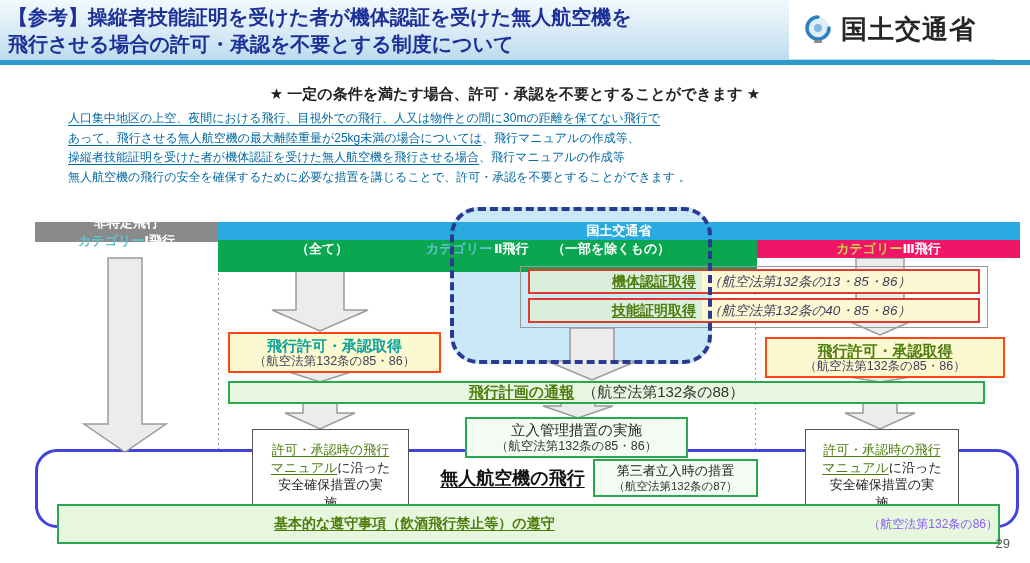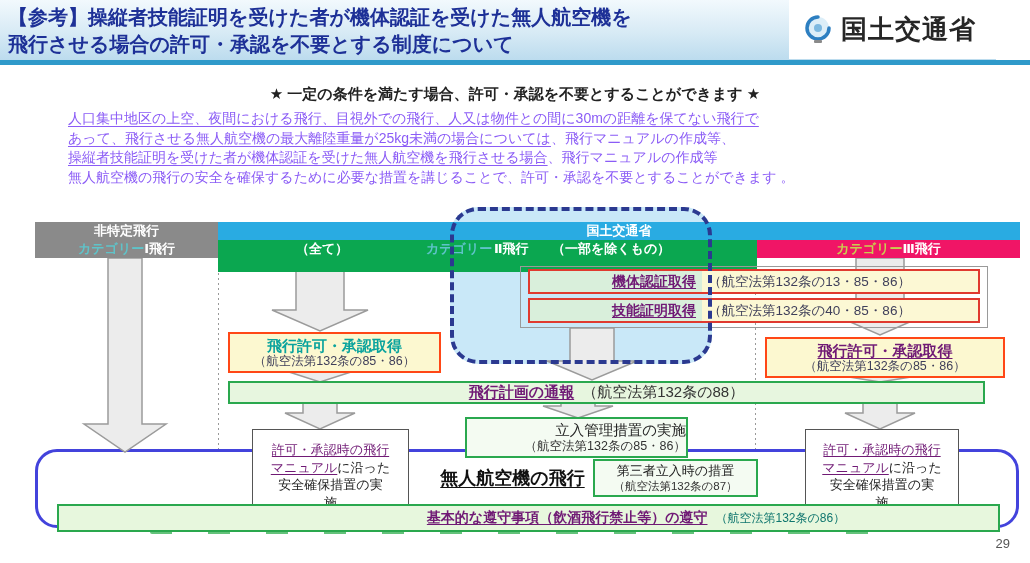--- a/index.html
+++ b/index.html
@@ -15,87 +15,87 @@
     display:flex; justify-content:space-between; align-items:flex-start;
   }
   .header-rule { position:absolute; left:0; top:60px; width:1030px; height:5px; background:#2f9aca; }
   .title-block { padding:4px 0 0 8px; }
   .title-line { font-size:20px; font-weight:bold; color:#1d3097; line-height:27px; white-space:nowrap; }
   .logo-block { background:#fff; height:59px; display:flex; align-items:center; gap:8px; padding:0 20px 0 14px; }
   .agency-name { font-size:26px; font-weight:600; color:#262626; letter-spacing:1px; white-space:nowrap; }
   
   .star-line { position:absolute; top:85px; left:0; width:1030px; text-align:center;
     font-size:15px; font-weight:bold; color:#222; }
-  .para { position:absolute; top:109px; left:68px; width:905px; font-size:14px; line-height:19.5px; color:#8b5cf6; }
+  .para { position:absolute; top:109px; left:68px; width:905px; font-size:12px; line-height:19.5px; color:#0369a1; }
   .para .u { text-decoration:underline; text-underline-offset:3px; }
   
   .abs { position:absolute; }
   .teal { color:#0aa39d; }
-  .tealu { color:#701a75; text-decoration:underline; text-underline-offset:2px; }
+  .tealu { color:#4d7c0f; text-decoration:underline; text-underline-offset:2px; }
   .lawref { color:#3f3f5a; }
   
   .dash-fill { left:450px; top:207px; width:262px; height:157px; background:#c9e8f8; border-radius:28px; z-index:1; }
   .dash-border { left:450px; top:207px; width:262px; height:157px; border:4px dashed #2b3990; border-radius:28px; z-index:10; pointer-events:none; }
   .blue-round { left:35px; top:449px; width:984px; height:79px; border:3px solid #4343dc; border-radius:22px; z-index:1; }
   .arrows { left:0; top:0; width:1030px; height:563px; z-index:2; pointer-events:none; }
   
-  .bar-gray { left:35px; top:222px; width:183px; height:36px; background:#8a8a8a; z-index:3;
+  .bar-gray { left:35px; top:222px; width:183px; height:20px; background:#8a8a8a; z-index:3;
     display:flex; flex-direction:column; justify-content:center; align-items:center; }
   .bar-gray .row { height:18px; line-height:18px; font-size:13px; font-weight:bold; color:#fff; white-space:nowrap; }
   .cat-teal { color:#5fc3c9; }
   .cat-olive { color:#c9cf4f; }
   .bar-blue { left:218px; top:222px; width:802px; height:18px; background:#29abe2; z-index:3;
     text-align:center; line-height:18px; font-size:13px; font-weight:bold; color:#fff; }
   .bar-green { left:218px; top:240px; width:539px; height:32px; background:#0ba750; z-index:3;
     font-size:13px; font-weight:bold; color:#fff; line-height:18px; }
   .bar-green span { position:absolute; top:0; white-space:nowrap; }
   .bar-pink { left:757px; top:240px; width:263px; height:18px; background:#f01566; z-index:3;
     display:flex; justify-content:center; line-height:18px; font-size:13px; font-weight:bold; color:#fff; }
   
   .cert-frame { left:520px; top:266px; width:468px; height:62px; border:1.5px solid #9a9a9a; z-index:3; }
   .cert-row { left:528px; width:452px; height:25px; z-index:4; border:2px solid #e03a2f; display:flex; align-items:stretch; }
   .cert-row.r1 { top:269px; } .cert-row.r2 { top:298px; }
   .cert-left { width:172px; background:#d9efdb; display:flex; align-items:center; justify-content:flex-end; padding-right:6px;
     font-size:14px; font-weight:bold; white-space:nowrap; }
   .cert-right { flex:1; background:#fcf8d4; display:flex; align-items:center; padding-left:6px;
-    font-size:13.5px; white-space:nowrap; }
+    font-size:13.5px; white-space:nowrap;font-style:italic; }
   
   .permit { background:#fcf8d0; border:2.5px solid #ff4716; z-index:4;
     display:flex; flex-direction:column; align-items:center; justify-content:center; }
   .permit-left { left:228px; top:332px; width:213px; height:41px; }
   .permit-right { left:765px; top:337px; width:240px; height:41px; }
   .permit .t { font-size:15px; font-weight:bold; line-height:17px; white-space:nowrap; }
   .permit .r { font-size:12.5px; line-height:15px; white-space:nowrap; }
   
   .plan-bar { left:228px; top:381px; width:757px; height:23px; background:#e7f6df; border:2px solid #2aa84e; z-index:3;
     display:flex; align-items:center; justify-content:center; white-space:nowrap; }
   .plan-bar .t { font-size:15px; font-weight:bold; }
   .plan-bar .r { font-size:15px; color:#333; margin-left:8px; }
   
   .gbox { background:#f4fbf2; border:2.5px solid #2aa84e; z-index:4;
     display:flex; flex-direction:column; align-items:center; justify-content:center; white-space:nowrap; }
-  .entry-box { left:465px; top:417px; width:223px; height:41px;align-items:flex-end; }
+  .entry-box { left:465px; top:417px; width:223px; height:41px; }
   .entry-box .t { font-size:14.5px; color:#1d1d1d; line-height:17px; }
   .entry-box .r { font-size:12.5px; color:#333; line-height:15px; }
   .third-box { left:593px; top:459px; width:165px; height:38px; border-width:2px; }
   .third-box .t { font-size:13px; color:#1d1d1d; line-height:16px; }
   .third-box .r { font-size:11.5px; color:#333; line-height:14px; }
   .uav-label { left:425px; top:466px; width:175px; z-index:4; text-align:center;
     font-size:18px; font-weight:bold; color:#111; text-decoration:underline; text-underline-offset:3px; white-space:nowrap; }
   
   .manual { background:#fff; border:1.5px solid #555; z-index:4; text-align:center;
     font-size:13px; line-height:17.5px; color:#222; padding-top:11px; }
   .manual-left { left:252px; top:429px; width:157px; height:77px; }
   .manual-right { left:805px; top:429px; width:154px; height:77px; }
   .manual .wrapline { display:block; width:112px; margin:0 auto; }
   
-  .basic-bar { left:57px; top:504px; width:943px; height:28px; background:#e7f7dd; border:2px solid #2aa84e; z-index:4;
-    display:flex; align-items:center; justify-content:center; padding-left:215px; white-space:nowrap; }
+  .basic-bar { left:57px; top:504px; width:943px; height:40px; background:#e7f7dd; border:2px solid #2aa84e; z-index:4;
+    display:flex; align-items:center; justify-content:space-between; padding-left:215px; white-space:nowrap; }
   .basic-bar .t { font-size:14px; font-weight:bold; }
-  .basic-bar .r { font-size:12px; color:#0f766e; margin-left:8px; }
+  .basic-bar .r { font-size:12px; color:#8b5cf6; margin-left:8px; }
   .cut-marks { left:150px; top:529px; width:740px; height:5px; z-index:2; opacity:.85; border-radius:2px;
     background:repeating-linear-gradient(90deg,#49b864 0 22px,transparent 22px 58px); }
   .page-num { right:20px; top:536px; z-index:5; font-size:13px; color:#555; }
 </style>
 </head>
 <body>
 
 <div class="slide">
 
   <div class="header">

